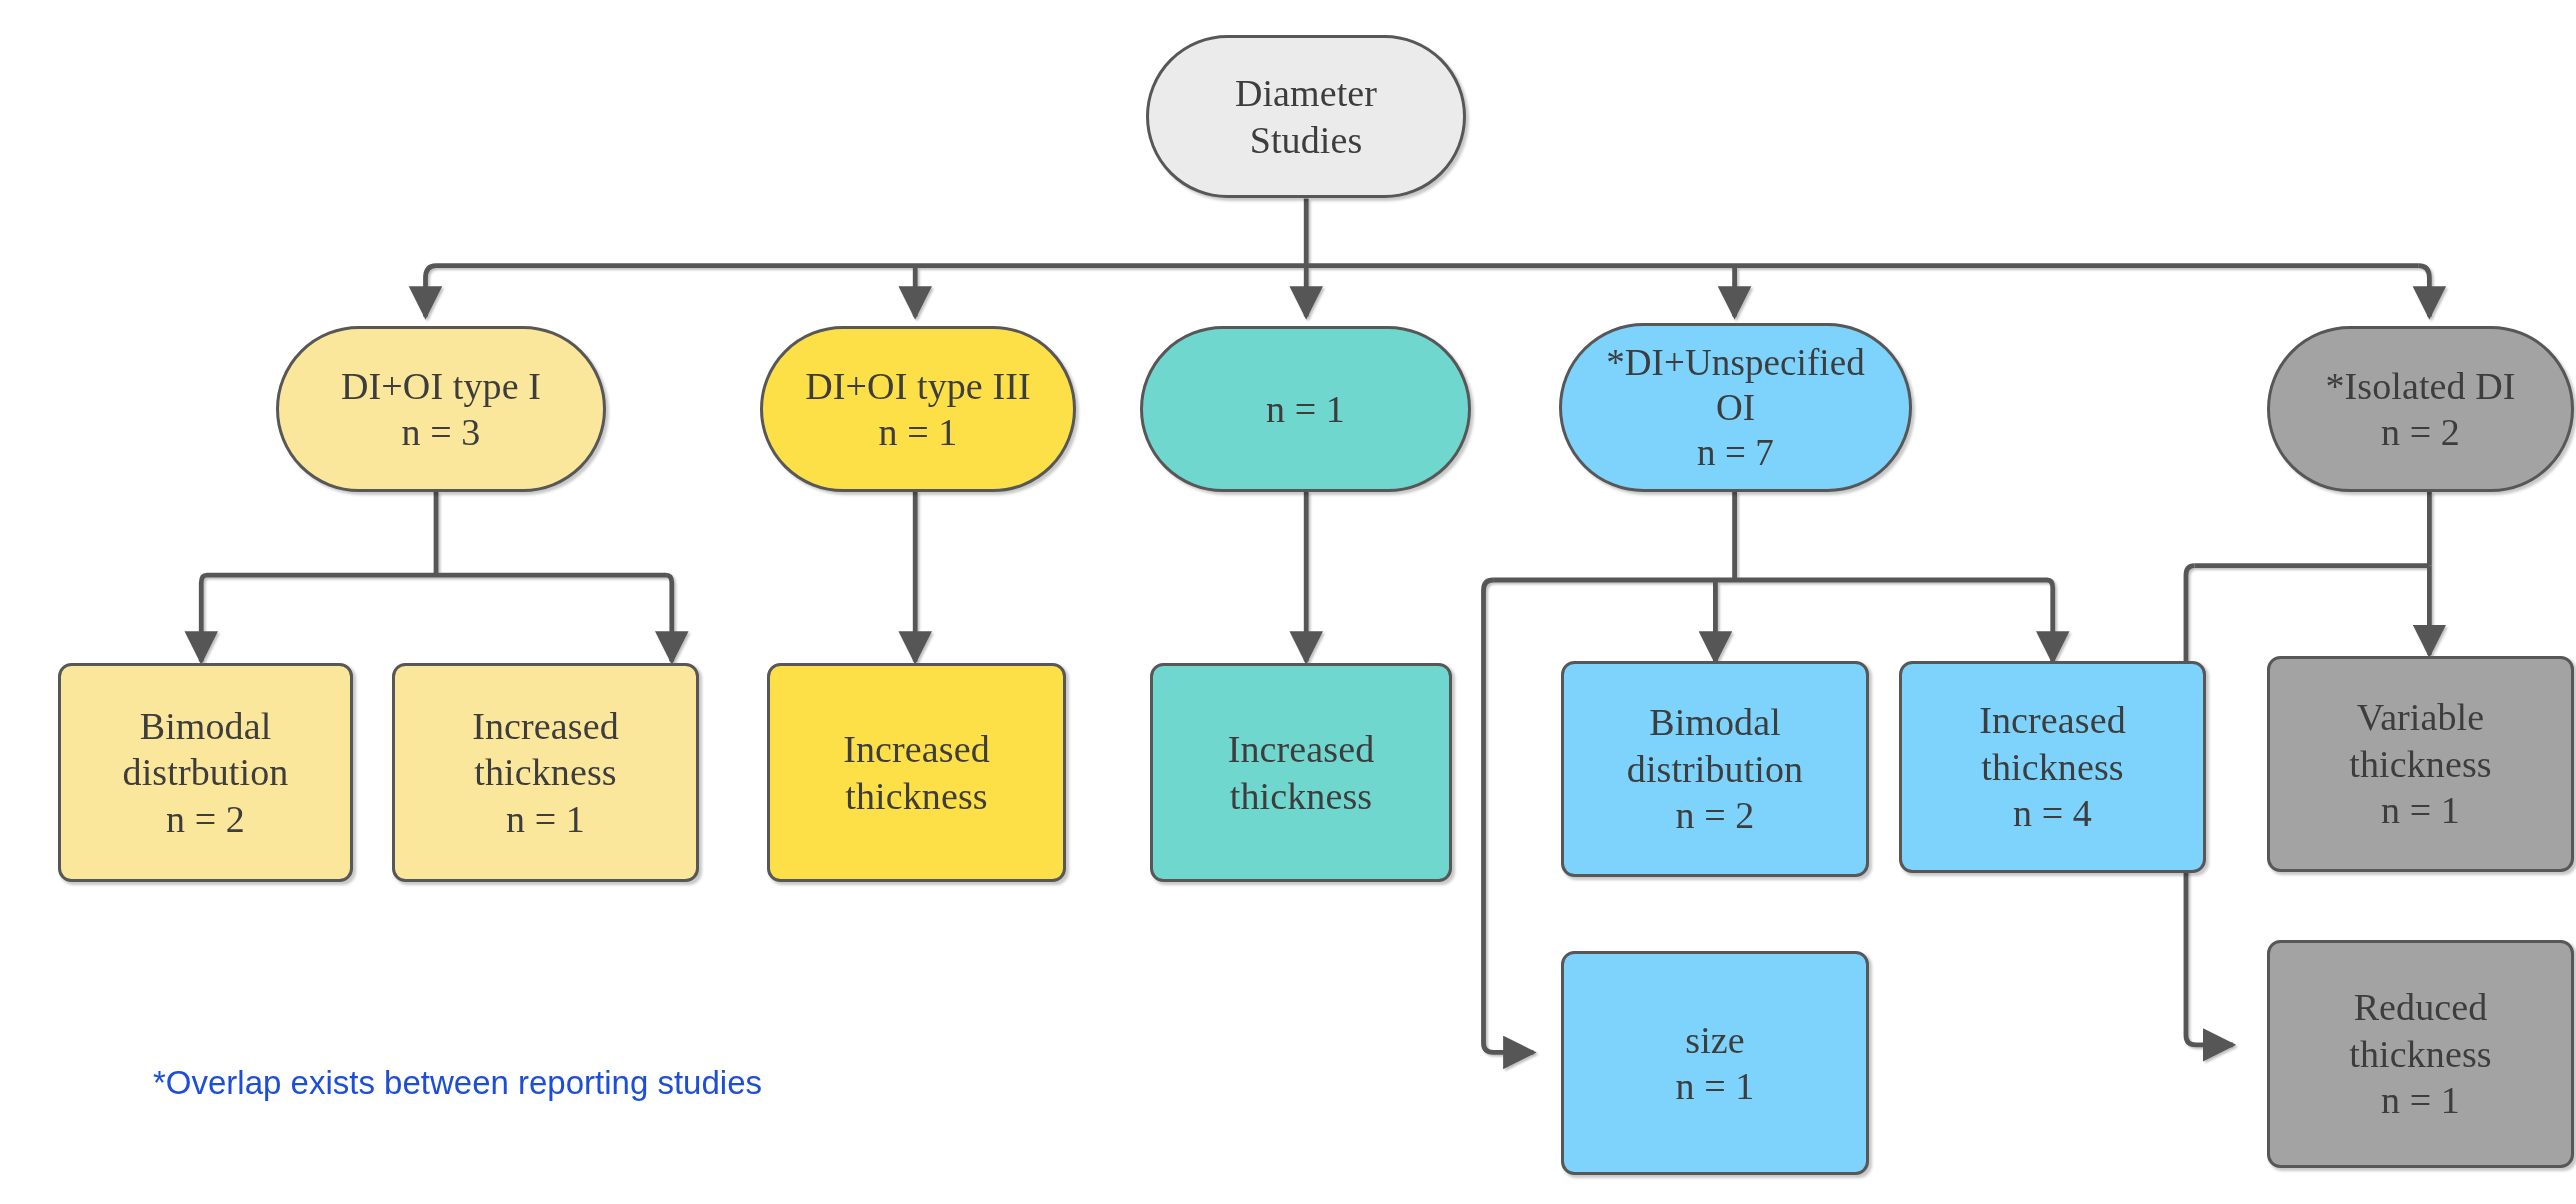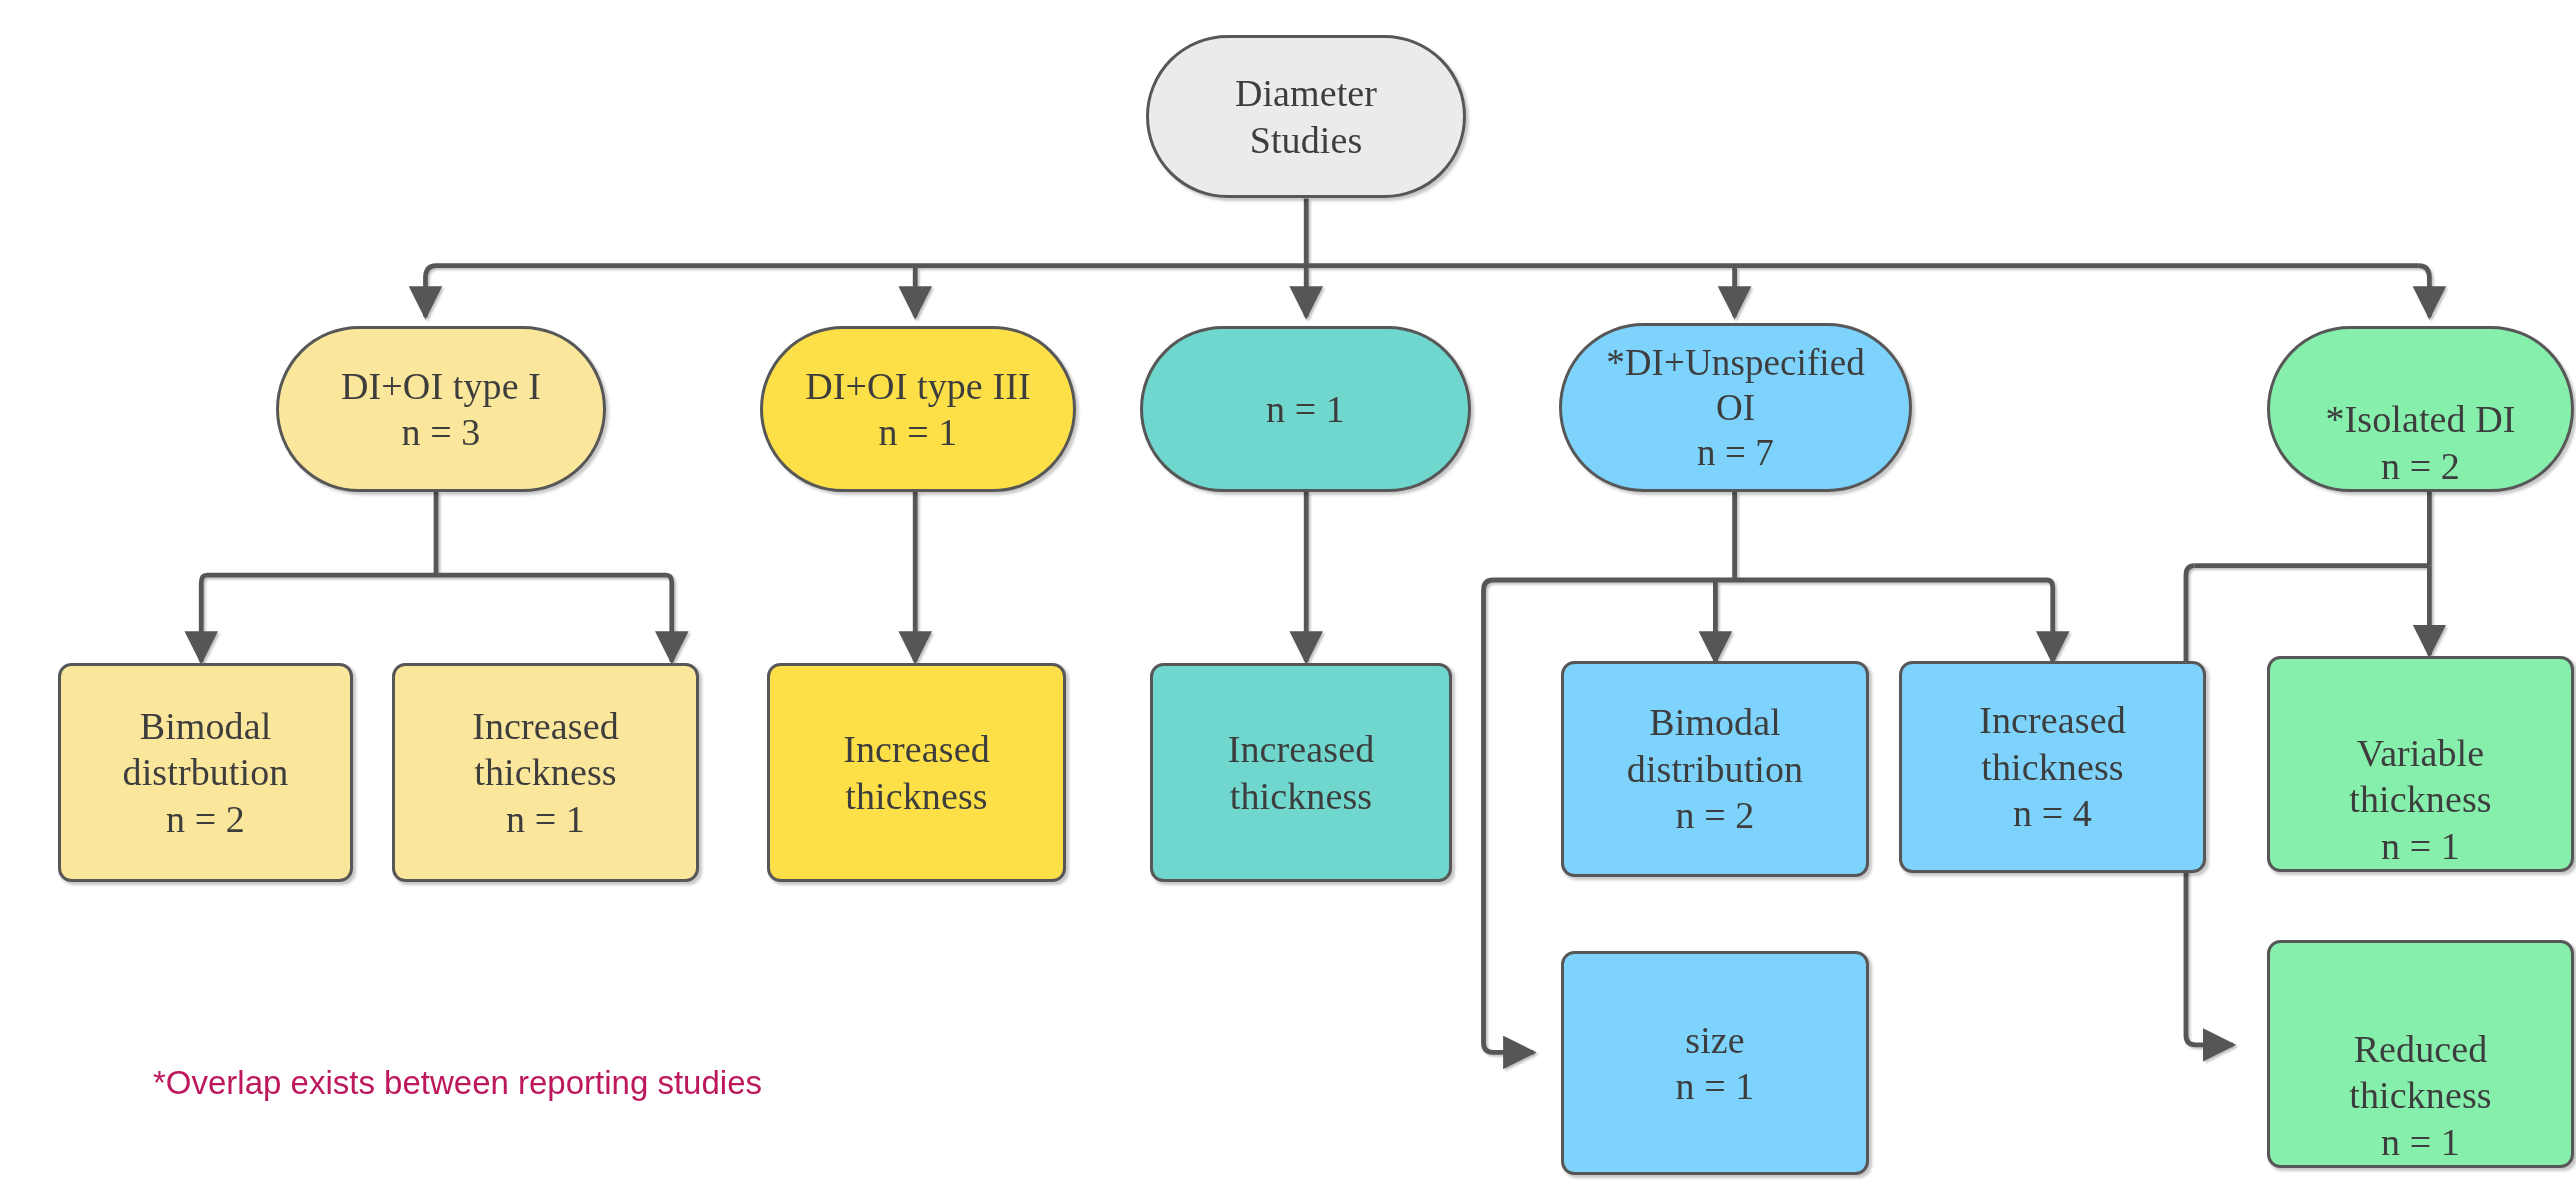--- a/index.html
+++ b/index.html
@@ -39,25 +39,25 @@
     font-family: Liberation Serif, serif;
   }
   .node .txt { width: 100%; padding: 0 5.8px; }
   .stadium { border-radius: 957px; }
   .rrect { border-radius: 13.4px; }
   .c-grey  { background: #ebebeb; }
   .c-yellow{ background: #fbe79b; }
   .c-green { background: #fde047; }
   .c-teal  { background: #6fd7cd; }
   .c-blue  { background: #7dd3fc; }
-  .c-pink  { background: #86efac; align-items: flex-end; }
+  .c-pink  { background: #a3a3a3; }
   .footnote {
     position: absolute;
     font-size: 33px;
-    color: #be185d;
+    color: #1d4ed8;
     white-space: nowrap;
     z-index: 2;
   }
 </style>
 </head>
 <body>
 
 <div id="stage">
 
   <svg id="edges" viewBox="0 0 2688 1257" width="2576" height="1205" xmlns="http://www.w3.org/2000/svg">

